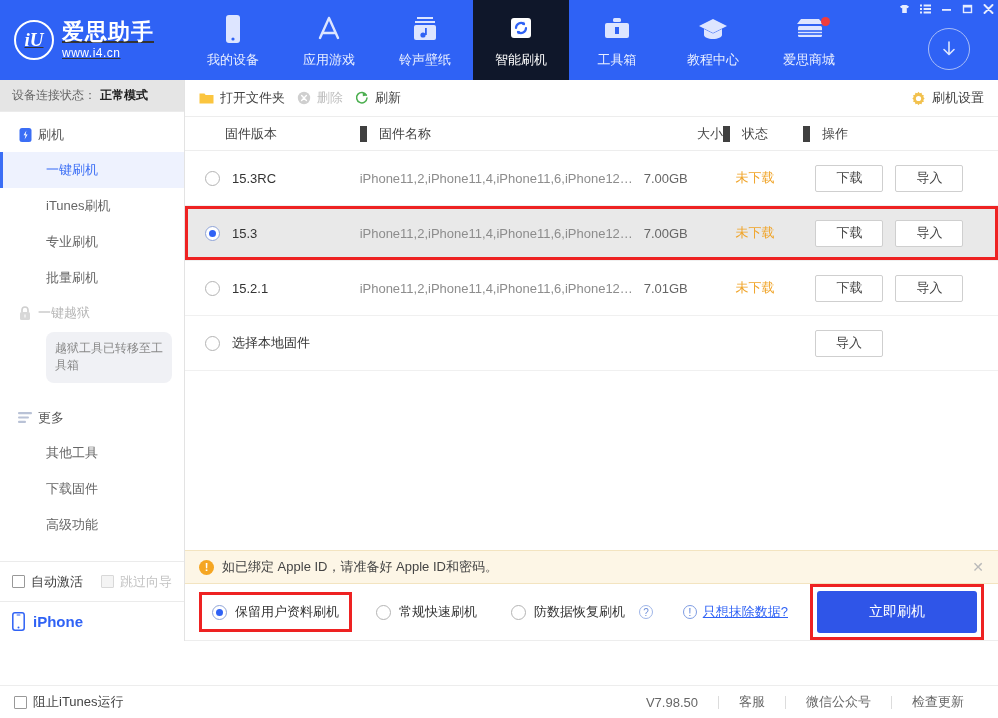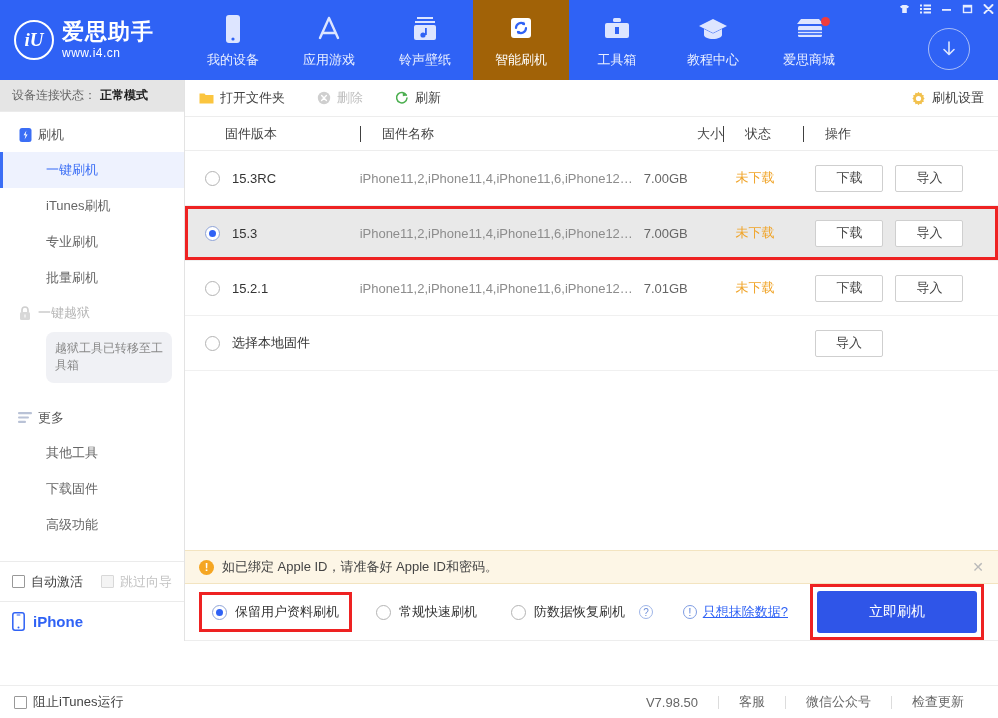--- a/index.html
+++ b/index.html
@@ -11,40 +11,40 @@
     background: #fff;
     overflow: hidden;
   }
   #app { position: relative; width: 998px; height: 718px; display: flex; flex-direction: column; }
 
   
   .header {
     height: 80px; background: #2f62f5; position: relative;
     display: flex; align-items: flex-start; flex: 0 0 80px;
   }
-  .brand { width: 185px; height: 80px; display: flex; align-items: center; padding-left: 14px; }
+  .brand { width: 185px; height: 80px; display: flex; align-items: center; padding-left: 14px; text-decoration: underline; }
   .brand-logo {
     width: 40px; height: 40px; border-radius: 50%;
     border: 2px solid #fff; color: #fff;
     display: flex; align-items: center; justify-content: center;
     font-size: 19px; font-weight: bold; font-style: italic;
     font-family: "Liberation Serif", serif;
     flex: 0 0 40px;
   }
   .brand-text { margin-left: 8px; line-height: 1; }
   .brand-name { color: #fff; font-size: 22px; font-weight: bold; letter-spacing: 1px; }
   .brand-url { color: #fff; font-size: 12px; margin-top: 4px; letter-spacing: .5px; }
 
   .navtabs { display: flex; height: 80px; }
   .navtab {
     width: 96px; height: 80px; display: flex; flex-direction: column;
     align-items: center; justify-content: center; cursor: pointer;
     color: #e8eeff; position: relative;
   }
-  .navtab.active { background: #a16207; color: #fff; }
+  .navtab.active { background: #0f172a; color: #fff; }
   .navtab .ic { height: 32px; display: flex; align-items: flex-end; justify-content: center; }
   .navtab .lbl { font-size: 13px; margin-top: 7px; }
   .badge-dot {
     position: absolute; width: 9px; height: 9px; border-radius: 50%;
     background: #f03c3c; top: 17px; right: 27px;
   }
 
   .winbtns { position: absolute; top: 0; right: 0; display: flex; }
   .winbtn {
     width: 19px; height: 17px; display: flex; align-items: center; justify-content: center;
@@ -106,33 +106,33 @@
     height: 40px; display: flex; align-items: center; padding-left: 12px; gap: 8px;
     border-top: 1px solid #ebebeb; color: #2f62f5; font-weight: bold; font-size: 15px;
     cursor: pointer;
   }
 
   
   .main { flex: 1 1 auto; display: flex; flex-direction: column; min-width: 0; background: #fff; }
 
   .toolbar {
     height: 37px; flex: 0 0 37px; display: flex; align-items: center;
-    padding: 0 14px 0 14px; border-bottom: 1px solid #ededed; gap: 32px;
+    padding: 0 14px 0 14px; border-bottom: 1px solid #ededed; gap: 12px;
   }
   .tb-btn { display: flex; align-items: center; gap: 6px; font-size: 13px; color: #444; cursor: pointer; }
   .tb-btn.dis { color: #bfbfbf; cursor: default; }
   .tb-spacer { flex: 1 1 auto; }
   .tb-btn.settings { color: #404040; }
 
   .thead {
     height: 34px; flex: 0 0 34px; display: flex; align-items: center;
     border-bottom: 1px solid #ededed; font-size: 13px; color: #444; background: #fff;
   }
   .th { display: flex; align-items: center; height: 16px; }
-  .th.sep { border-left: 1px solid #404040; padding-left: 21px; text-align: center; }
+  .th.sep { border-left: 7px solid #404040; padding-left: 12px; text-align: center; }
   .c-ver   { width: 175px; padding-left: 40px; }
   .c-name  { flex: 1 1 auto; min-width: 0; }
   .c-size  { width: 80px; justify-content: flex-end; }
   .c-state { width: 80px; padding-left: 12px; }
   .c-act   { width: 195px; padding-left: 12px; }
 
   .rows { flex: 1 1 auto; overflow: hidden; }
   .row {
     height: 55px; display: flex; align-items: center;
     border-bottom: 1px solid #f0f0f0; font-size: 13px; position: relative;

